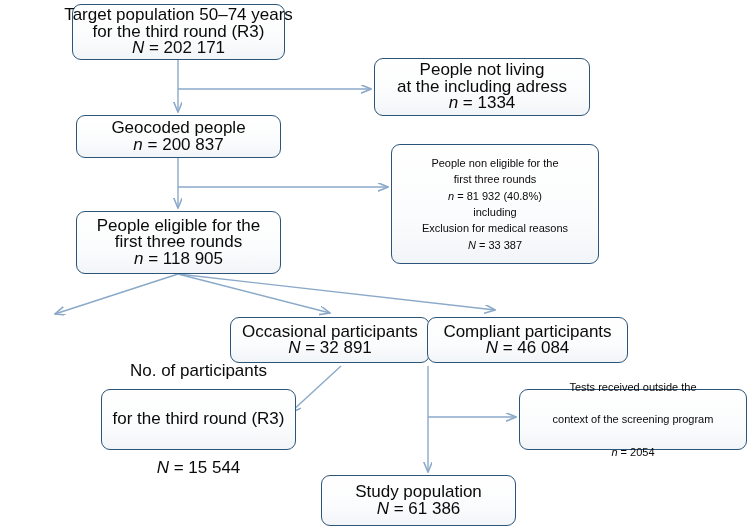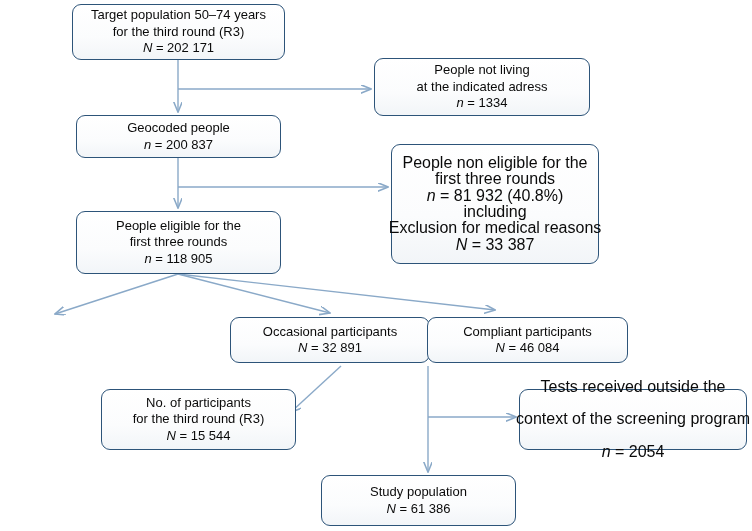--- a/index.html
+++ b/index.html
@@ -29,37 +29,37 @@
     border: 1.6px solid #2d5479;
     border-radius: 9px;
     background: #fdfdfd;
     background: linear-gradient(180deg, #ffffff 0%, #fbfcfd 60%, #f2f5f8 100%);
     display: flex;
     flex-direction: column;
     align-items: center;
     justify-content: center;
     text-align: center;
     color: #0a0a0a;
-    font-size: 13px;
+    font-size: 17px;
     line-height: 16.4px;
     z-index: 2;
     padding: 2px 6px;
   }
   .node .line {
     display: block;
     white-space: nowrap;
   }
   .node .line.stat {
     font-style: normal;
   }
   .node .line.stat .sym {
     font-style: italic;
   }
   .node-wide-text {
-    font-size: 16px;
+    font-size: 11px;
   }
 </style>
 </head>
 <body>
 
 <div id="flowchart">
 
   <svg id="arrow-layer" width="752" height="531" viewBox="0 0 752 531">
     <defs>
       <marker id="ah" markerWidth="9" markerHeight="9" refX="7.4" refY="3.1" orient="auto" markerUnits="strokeWidth">
@@ -109,21 +109,21 @@
   </svg>
 
   <div class="node" style="left:72px; top:4px; width:213px; height:56px;">
     <span class="line">Target population 50–74 years</span>
     <span class="line">for the third round (R3)</span>
     <span class="line stat"><i class="sym">N</i> <span>= 202 171</span></span>
   </div>
 
   <div class="node" style="left:374px; top:58px; width:216px; height:58px;">
     <span class="line">People not living</span>
-    <span class="line">at the indicated adress</span>
+    <span class="line">at the including adress</span>
     <span class="line stat"><i class="sym">n</i> <span>= 1334</span></span>
   </div>
 
   <div class="node" style="left:76px; top:115px; width:205px; height:43px;">
     <span class="line">Geocoded people</span>
     <span class="line stat"><i class="sym">n</i> <span>= 200 837</span></span>
   </div>
 
   <div class="node node-wide-text" style="left:391px; top:144px; width:208px; height:120px;">
     <span class="line">People non eligible for the</span>
@@ -144,21 +144,21 @@
   <div class="node" style="left:230px; top:317px; width:200px; height:46px;">
     <span class="line">Occasional participants</span>
     <span class="line stat"><i class="sym">N</i> <span>= 32 891</span></span>
   </div>
 
   <div class="node" style="left:427px; top:317px; width:201px; height:46px;">
     <span class="line">Compliant participants</span>
     <span class="line stat"><i class="sym">N</i> <span>= 46 084</span></span>
   </div>
 
-  <div class="node" style="left:101px; top:389px; width:195px; height:61px;">
+  <div class="node" style="left:101px; top:389px; width:195px; height:61px;gap:32px;">
     <span class="line">No. of participants</span>
     <span class="line">for the third round (R3)</span>
     <span class="line stat"><i class="sym">N</i> <span>= 15 544</span></span>
   </div>
 
   <div class="node node-wide-text" style="left:519px; top:389px; width:228px; height:61px;gap:16px;">
     <span class="line">Tests received outside the</span>
     <span class="line">context of the screening program</span>
     <span class="line stat"><i class="sym">n</i> <span>= 2054</span></span>
   </div>

